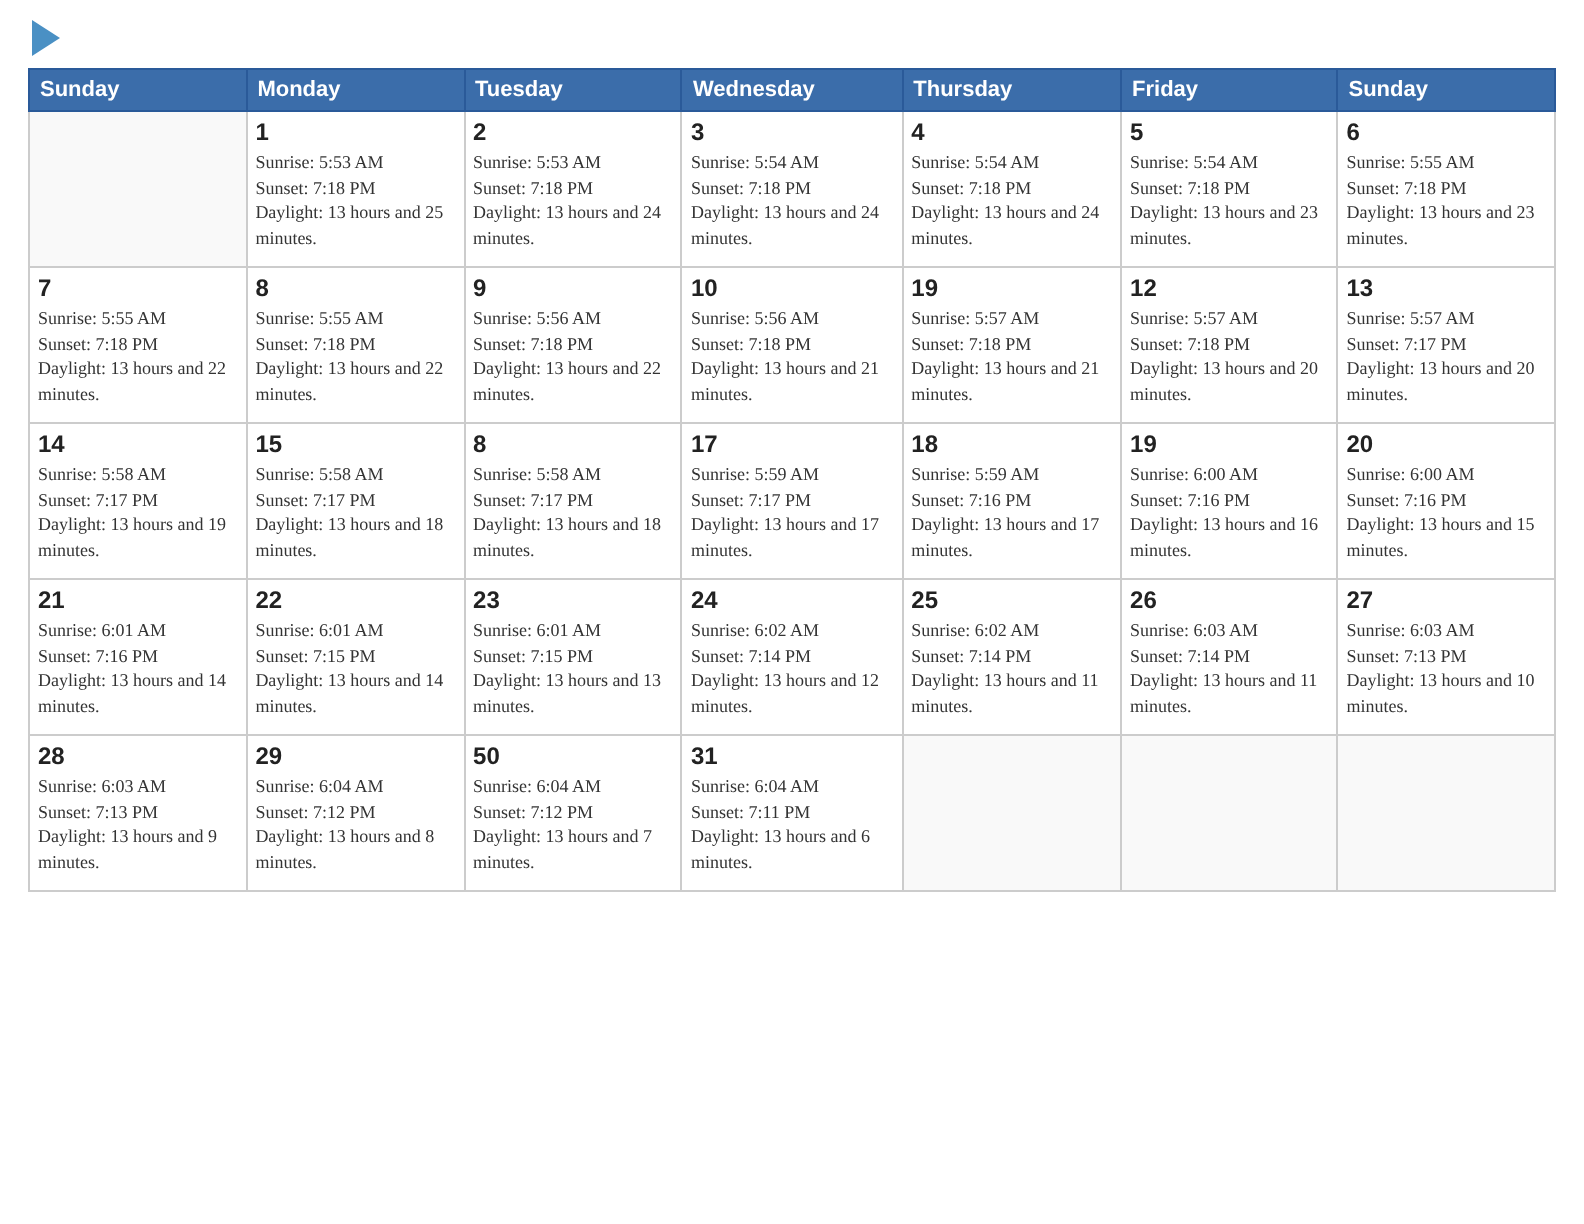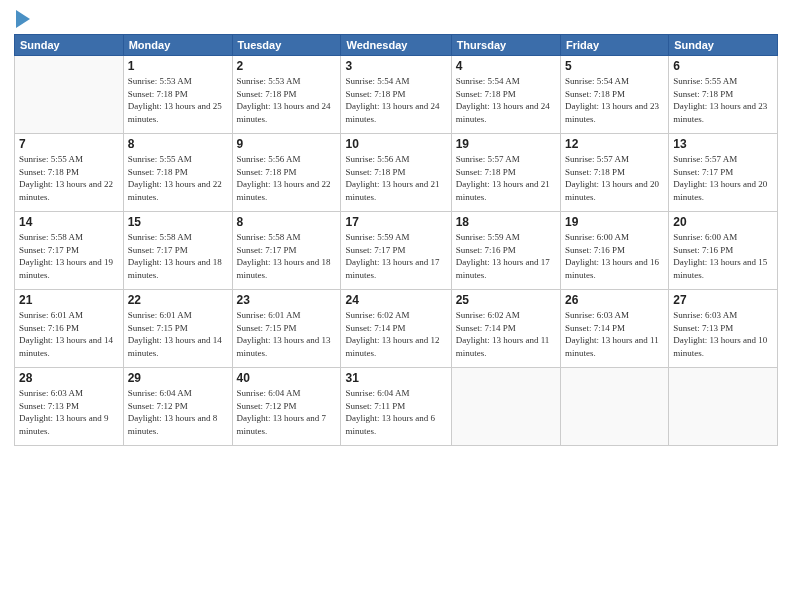--- a/index.html
+++ b/index.html
@@ -252,21 +252,21 @@
         <tr>
           <td>
             <div class="day-number">28</div>
             <div class="day-info">Sunrise: 6:03 AM<br>Sunset: 7:13 PM<br>Daylight: 13 hours and 9 minutes.</div>
           </td>
           <td>
             <div class="day-number">29</div>
             <div class="day-info">Sunrise: 6:04 AM<br>Sunset: 7:12 PM<br>Daylight: 13 hours and 8 minutes.</div>
           </td>
           <td>
-            <div class="day-number">40</div>
+            <div class="day-number">50</div>
             <div class="day-info">Sunrise: 6:04 AM<br>Sunset: 7:12 PM<br>Daylight: 13 hours and 7 minutes.</div>
           </td>
           <td>
             <div class="day-number">31</div>
             <div class="day-info">Sunrise: 6:04 AM<br>Sunset: 7:11 PM<br>Daylight: 13 hours and 6 minutes.</div>
           </td>
           <td class="empty"></td>
           <td class="empty"></td>
           <td class="empty"></td>
         </tr>

